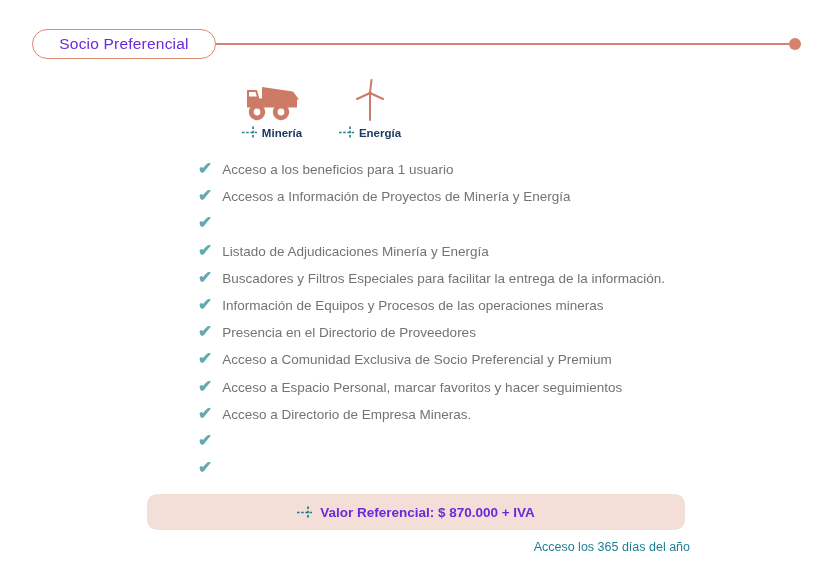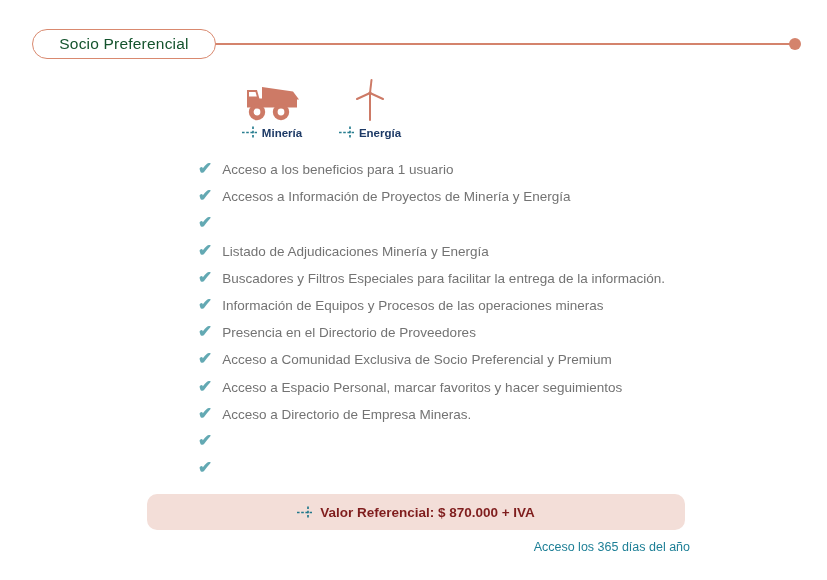--- a/index.html
+++ b/index.html
@@ -15,21 +15,21 @@
     position:absolute;left:32px;top:29px;
     width:184px;height:30px;
     border:1.5px solid #d9896f;
     border-radius:16px;
     background:#ffffff;
     display:flex;align-items:center;justify-content:center;
     box-sizing:border-box;
     z-index:2;
   }
   .title-pill span{
-    color:#14532d;font-size:15.5px;font-weight:400;letter-spacing:.2px;
+    color:#6d28d9;font-size:15.5px;font-weight:400;letter-spacing:.2px;
   }
   .header-line{
     position:absolute;left:214px;top:43px;
     width:581px;height:2px;background:#d4836c;
   }
   .header-dot{
     position:absolute;left:789px;top:38px;
     width:12px;height:12px;border-radius:50%;background:#d4836c;
   }
   
@@ -51,21 +51,21 @@
   }
   .benefit-text{color:#737373;font-size:13.5px;}
   
   .price-banner{
     position:absolute;left:147px;top:494px;
     width:538px;height:36px;border-radius:10px;
     background:#f3ded8;
     display:flex;align-items:center;justify-content:center;gap:7px;
     box-sizing:border-box;
   }
-  .price-text{color:#7f1d1d;font-size:13.5px;font-weight:bold;}
+  .price-text{color:#6d28d9;font-size:13.5px;font-weight:bold;}
   
   .footer-note{
     position:absolute;right:137px;top:540px;
     color:#1d7f96;font-size:12.5px;margin-left:46px;
   }
 </style>
 </head>
 <body>
 
 <div class="page">

